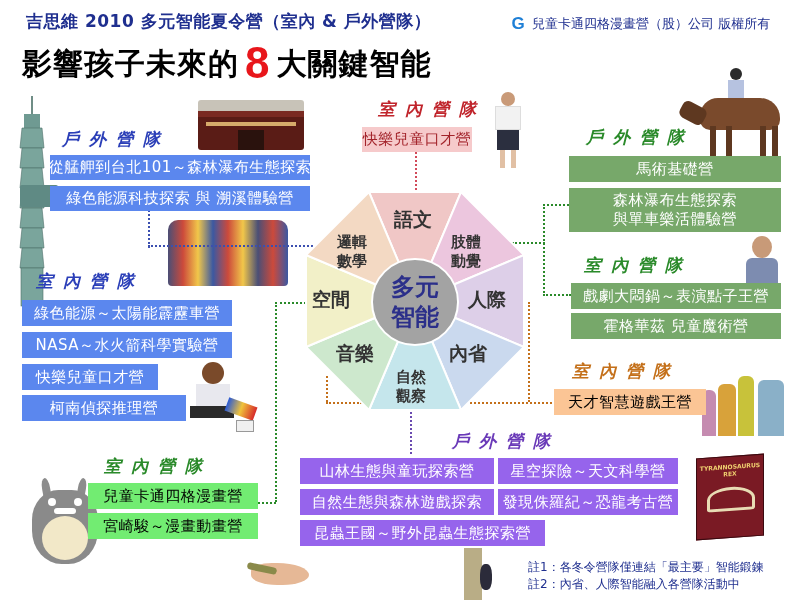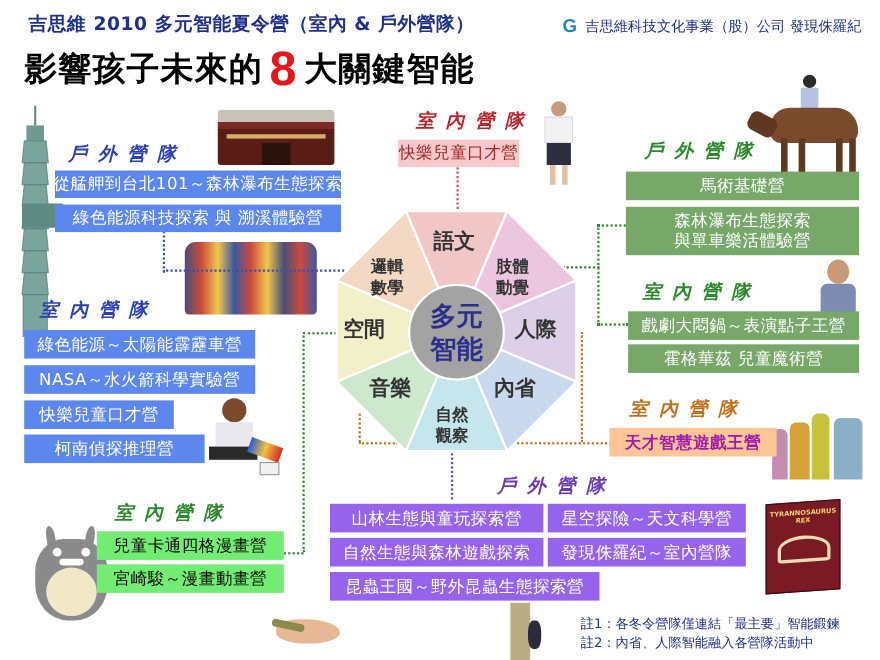--- a/index.html
+++ b/index.html
@@ -11,21 +11,21 @@
   .company { left: 510px; top: 15px; font-size: 13px; color: #1f2f8f; white-space: nowrap; display: flex; align-items: center; gap: 6px; }
   .logo { width: 16px; height: 18px; display: inline-flex; align-items: center; justify-content: center; font-weight: bold; font-size: 17px; color: #1e7fd6; font-family: "Liberation Sans", sans-serif; }
 
   .team { font-family: "DejaVu Serif", serif; font-style: italic; font-weight: bold; font-size: 17px; letter-spacing: 10px; white-space: nowrap; }
   .box { color: #fff; font-size: 15px; text-align: center; display: flex; align-items: center; justify-content: center; white-space: nowrap; letter-spacing: 0.5px; }
   .blue { background: #5b87ee; }
   .green { background: #77a86a; }
   .lgreen { background: #72ec72; color: #000000; }
   .purple { background: #9664ec; }
   .pink { background: #f6cacb; color: #a3242b; }
-  .orange { background: #fbc595; color: #a21caf; font-weight: bold; }
+  .orange { background: #fbc595; color: #000000; }
 
   .dot-v { border-left: 2px dotted; width: 0; }
   .dot-h { border-top: 2px dotted; height: 0; }
 
   .oct-wrap { left: 304px; top: 190px; width: 222px; height: 222px; }
   .center { left: 371px; top: 258px; width: 88px; height: 88px; border-radius: 50%; background: #a3a3a3; display: flex; flex-direction: column; align-items: center; justify-content: center; color: #2b2f8a; font-weight: bold; font-size: 24px; line-height: 30px; border: 2px solid #ffffff; }
   .seg-label { color: #333; font-weight: bold; font-size: 15px; text-align: center; line-height: 19px; white-space: nowrap; }
   .seg-label.big { font-size: 19px; }
 
   .note { font-size: 12px; color: #1f2f8f; white-space: nowrap; line-height: 16px; }
@@ -34,21 +34,21 @@
 </style>
 </head>
 <body>
 
 <div class="abs subtitle">吉思維 2010 多元智能夏令營（室內 &amp; 戶外營隊）</div>
 <div class="abs headline">
   <span>影響孩子未來的</span><span class="eight">8</span><span>大關鍵智能</span>
 </div>
 <div class="abs company">
   <span class="logo">G</span>
-  <span>吉思維科技文化事業（股）公司 發現侏羅紀</span>
+  <span>兒童卡通四格漫畫營（股）公司 版權所有</span>
 </div>
 
 <div class="abs" style="left:14px;top:96px;width:36px;height:215px;">
   <svg width="36" height="215" viewBox="0 0 36 215">
     <line x1="18" y1="0" x2="18" y2="18" stroke="#6f8d86" stroke-width="2"></line>
     <rect x="10" y="18" width="16" height="14" fill="#6f9a92"></rect>
     <g fill="#7aa59c" stroke="#4d6f69" stroke-width="0.6">
       <polygon points="8,32 28,32 30,52 6,52"></polygon>
       <polygon points="8,52 28,52 30,72 6,72"></polygon>
       <polygon points="8,72 28,72 30,92 6,92"></polygon>
@@ -200,21 +200,21 @@
 <div class="abs box green" style="left:571px;top:283px;width:210px;height:26px;">戲劇大悶鍋～表演點子王營</div>
 <div class="abs box green" style="left:571px;top:313px;width:210px;height:26px;text-align:right;">霍格華茲 兒童魔術營</div>
 
 <div class="abs team" style="left:572px;top:360px;color:#c4701a;">室內營隊</div>
 <div class="abs box orange" style="left:554px;top:389px;width:152px;height:26px;">天才智慧遊戲王營</div>
 
 <div class="abs team" style="left:452px;top:430px;color:#6a3ab8;">戶外營隊</div>
 <div class="abs box purple" style="left:300px;top:458px;width:194px;height:26px;">山林生態與童玩探索營</div>
 <div class="abs box purple" style="left:498px;top:458px;width:180px;height:26px;">星空探險～天文科學營</div>
 <div class="abs box purple" style="left:300px;top:489px;width:194px;height:26px;">自然生態與森林遊戲探索</div>
-<div class="abs box purple" style="left:498px;top:489px;width:180px;height:26px;">發現侏羅紀～室內營隊</div>
+<div class="abs box purple" style="left:498px;top:489px;width:180px;height:26px;">發現侏羅紀～恐龍考古營</div>
 <div class="abs box purple" style="left:300px;top:520px;width:245px;height:26px;">昆蟲王國～野外昆蟲生態探索營</div>
 
 <div class="abs team" style="left:104px;top:455px;color:#2a8a2a;">室內營隊</div>
 <div class="abs box lgreen" style="left:88px;top:483px;width:170px;height:26px;">兒童卡通四格漫畫營</div>
 <div class="abs box lgreen" style="left:88px;top:513px;width:170px;height:26px;">宮崎駿～漫畫動畫營</div>
 
 <div class="abs note" style="left:528px;top:559px;">註1：各冬令營隊僅連結「最主要」智能鍛鍊</div>
 <div class="abs note" style="left:528px;top:576px;">註2：內省、人際智能融入各營隊活動中</div>
 
 </body></html>

